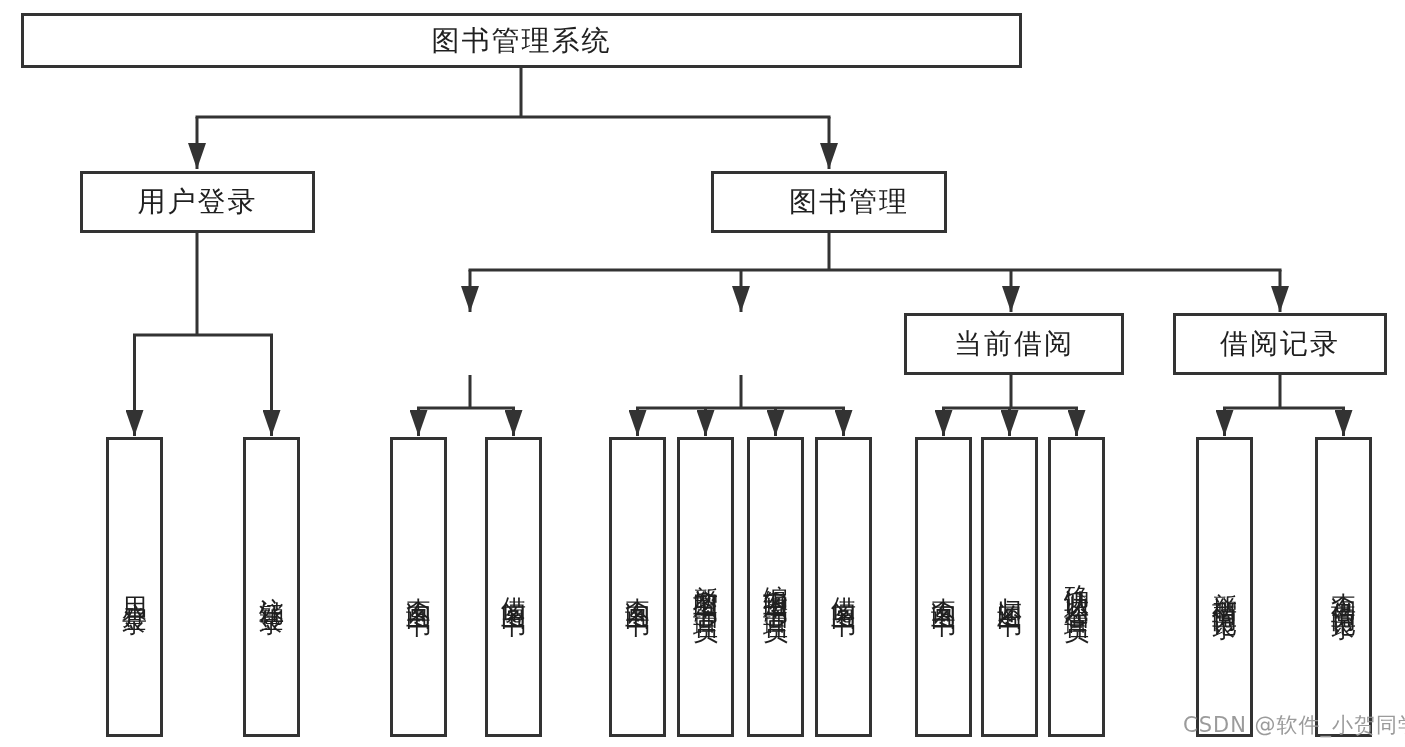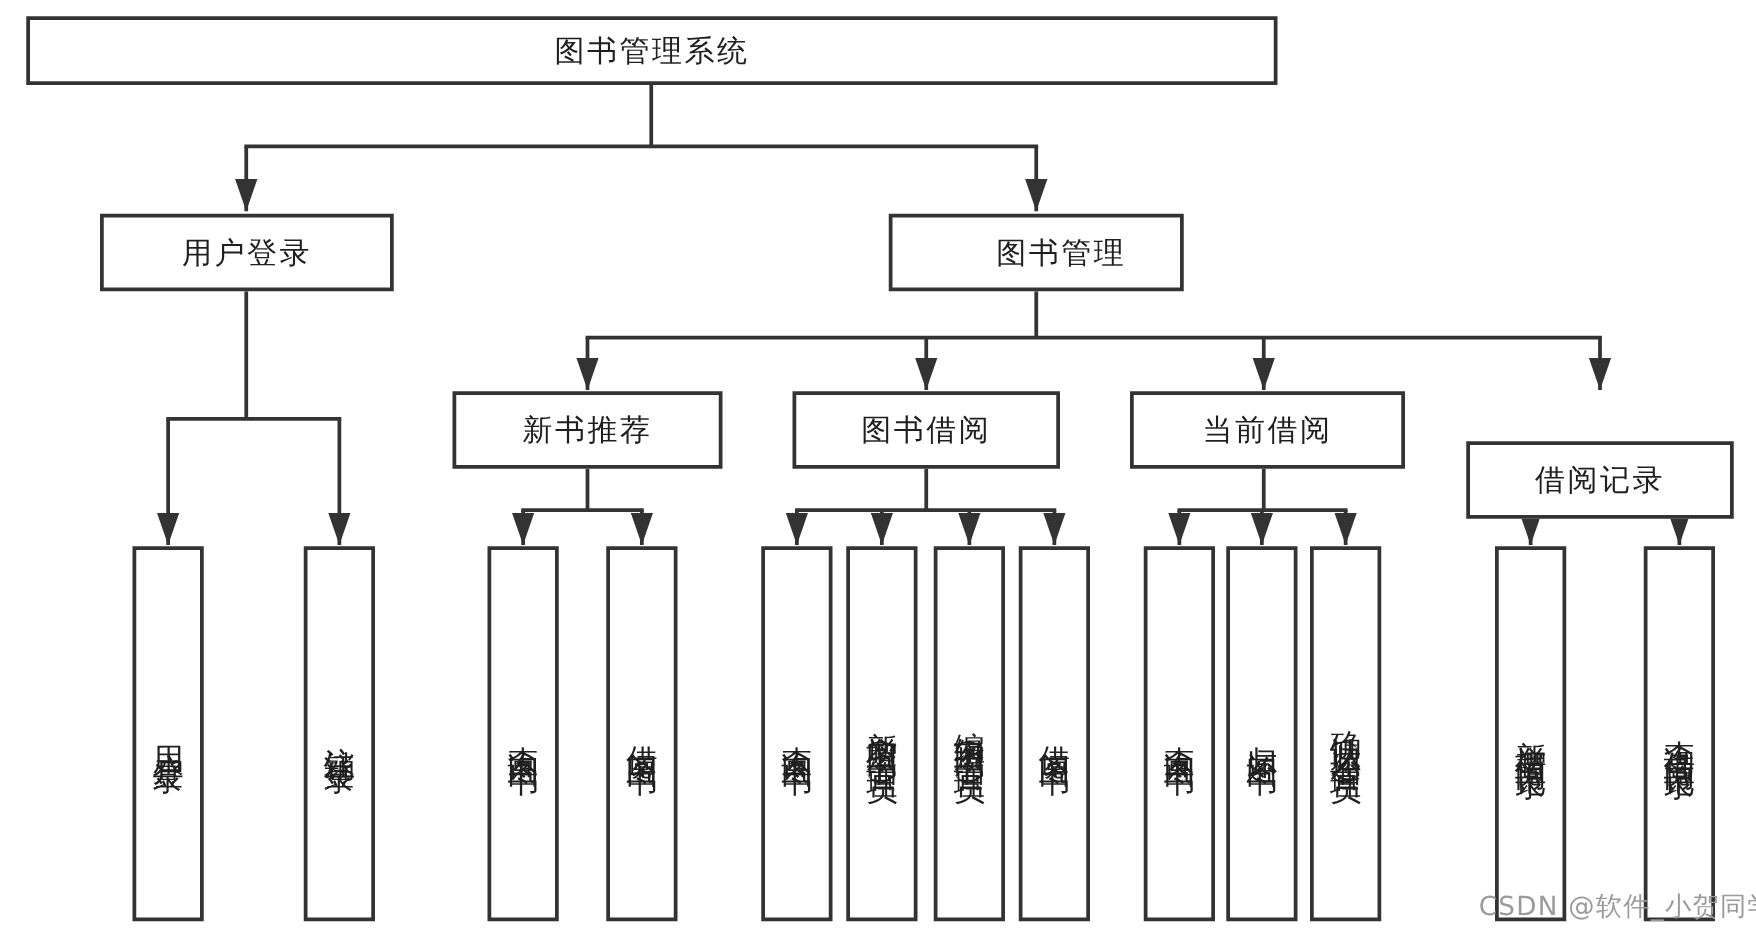--- a/index.html
+++ b/index.html
@@ -21,21 +21,21 @@
     position: absolute;
     box-sizing: border-box;
     background: #ffffff;
     border: 3px solid #333333;
     display: flex;
     align-items: center;
     justify-content: center;
     color: #1f1f1f;
   }
   .h-label {
-    font-size: 24px;
+    font-size: 28px;
     letter-spacing: 2px;
     white-space: nowrap;
   }
   .leaf .v-label {
     writing-mode: vertical-rl;
     text-orientation: mixed;
     font-size: 25px;
     line-height: 1;
     letter-spacing: 5px;
     white-space: nowrap;
@@ -103,30 +103,24 @@
     <span class="h-label">图书管理系统</span>
   </div>
 
   <div class="box" style="left:80px; top:171px; width:235px; height:62px;">
     <span class="h-label">用户登录</span>
   </div>
   <div class="box" style="left:711px; top:171px; width:236px; height:62px;padding-left:40px;">
     <span class="h-label">图书管理</span>
   </div>
 
-  <div class="box" style="left:362px; top:313px; width:216px; height:62px;">
-    <span class="h-label">新书推荐</span>
-  </div>
-  <div class="box" style="left:634px; top:313px; width:214px; height:62px;">
-    <span class="h-label">图书借阅</span>
-  </div>
   <div class="box" style="left:904px; top:313px; width:220px; height:62px;">
     <span class="h-label">当前借阅</span>
   </div>
-  <div class="box" style="left:1173px; top:313px; width:214px; height:62px;margin-top:40px;">
+  <div class="box" style="left:1173px; top:313px; width:214px; height:62px;">
     <span class="h-label">借阅记录</span>
   </div>
 
   <div class="box leaf" style="left:106px; top:437px; width:57px; height:300px;">
     <span class="v-label">用户登录</span>
   </div>
   <div class="box leaf" style="left:243px; top:437px; width:57px; height:300px;">
     <span class="v-label">注销登录</span>
   </div>
 

